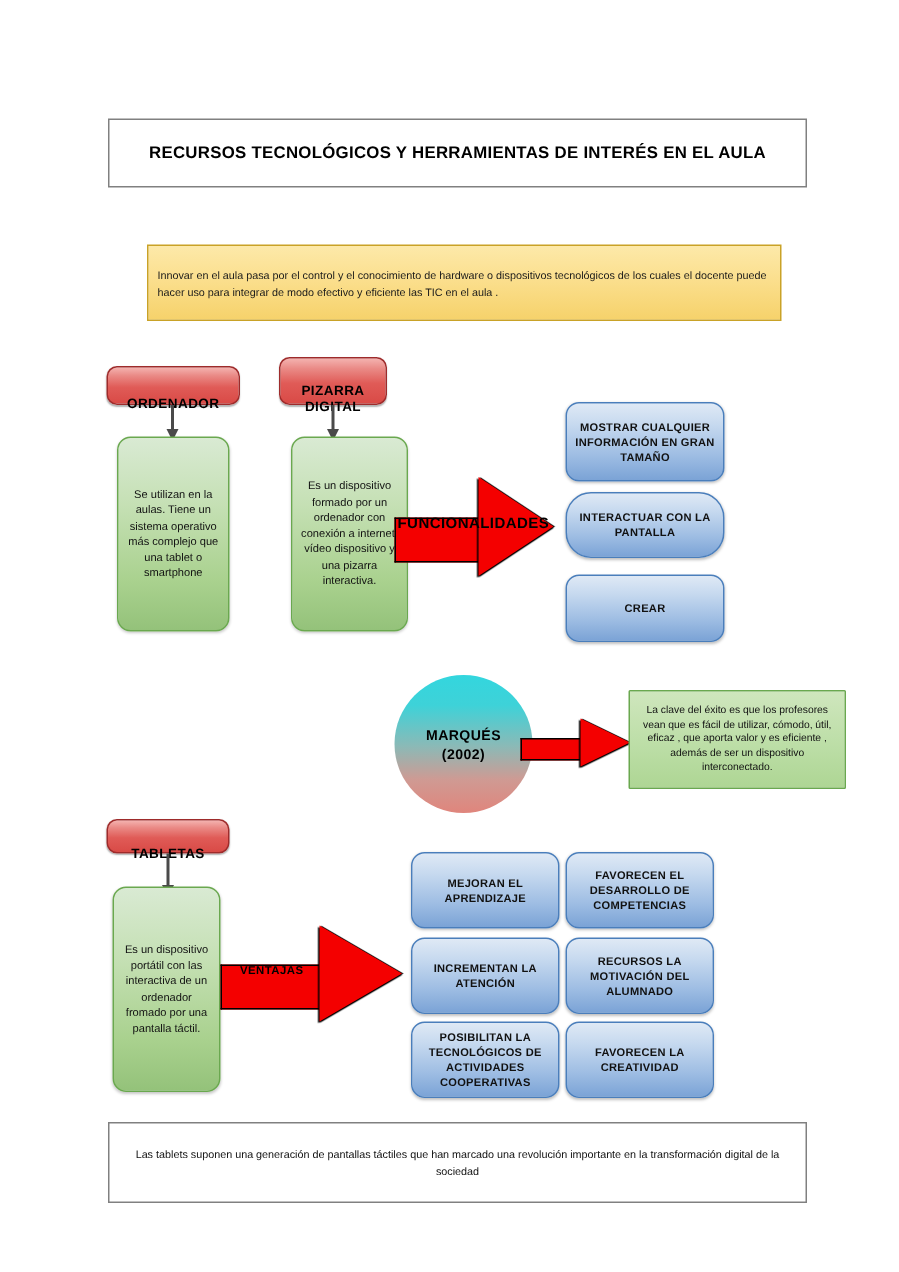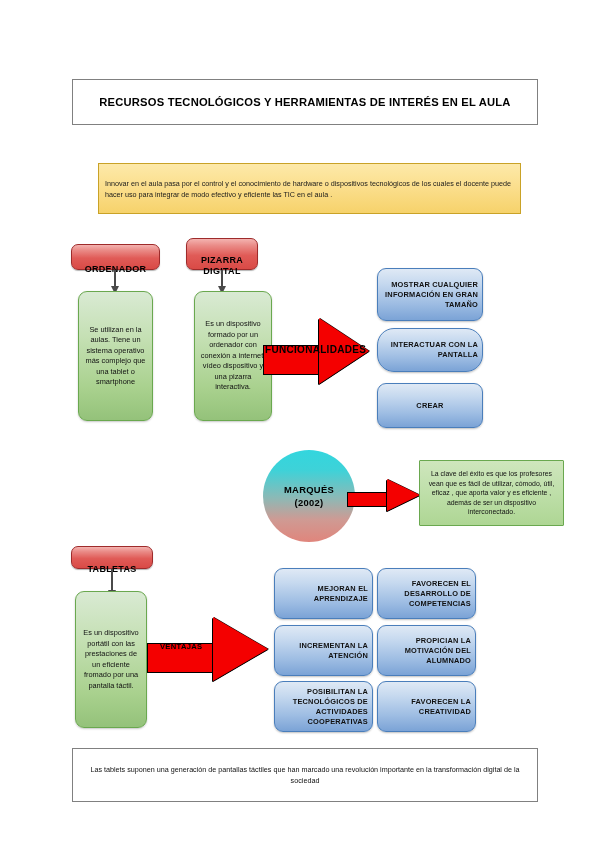--- a/index.html
+++ b/index.html
@@ -176,21 +176,20 @@
     display: flex; align-items: center; justify-content: center;
     text-align: center;
     padding: 3px 4px;
   }
   .bluebox .txt {
     font-size: 7.4px;
     line-height: 10px;
     font-weight: bold;
     color: #111111;
     letter-spacing: 0.2px;
-    text-align: right;
   }
 
   
   #blue-f-0 { left: 377px; top: 268px; width: 106px; height: 53px; }
   #blue-f-1 { left: 377px; top: 328px; width: 106px; height: 44px; border-radius: 17px; }
   #blue-f-2 { left: 377px; top: 383px; width: 106px; height: 45px; }
 
   
   #blue-v-0 { left: 274px; top: 568px; width: 99px; height: 51px; }
   #blue-v-1 { left: 377px; top: 568px; width: 99px; height: 51px; }
@@ -290,40 +289,40 @@
 </div>
 <div class="abs" id="green-marques">
   <div class="txt">La clave del éxito es que los profesores vean que es fácil de utilizar, cómodo, útil, eficaz , que aporta valor y es eficiente , además de ser un dispositivo interconectado.</div>
 </div>
 
 <div class="abs chip" id="chip-tabletas">
   <div class="txt">TABLETAS</div>
 </div>
 <div class="abs vconn" id="conn-tabletas"></div>
 <div class="abs greenbox" id="green-tabletas">
-  <div class="txt">Es un dispositivo portátil con las prestaciones de un eficiente fromado por una pantalla táctil.</div>
+  <div class="txt">Es un dispositivo portátil con las interactiva de un ordenador fromado por una pantalla táctil.</div>
 </div>
 
 <div class="block-arrow" id="arrow-ventajas">
   <div class="shaft"></div>
   <div class="head"></div>
   <div class="label">VENTAJAS</div>
 </div>
 
 <div class="abs bluebox" id="blue-v-0">
   <div class="txt">MEJORAN EL APRENDIZAJE</div>
 </div>
 <div class="abs bluebox" id="blue-v-1">
   <div class="txt">FAVORECEN EL DESARROLLO DE COMPETENCIAS</div>
 </div>
 <div class="abs bluebox" id="blue-v-2">
   <div class="txt">INCREMENTAN LA ATENCIÓN</div>
 </div>
 <div class="abs bluebox" id="blue-v-3">
-  <div class="txt">PROPICIAN LA MOTIVACIÓN DEL ALUMNADO</div>
+  <div class="txt">RECURSOS LA MOTIVACIÓN DEL ALUMNADO</div>
 </div>
 <div class="abs bluebox" id="blue-v-4">
   <div class="txt">POSIBILITAN LA TECNOLÓGICOS DE ACTIVIDADES COOPERATIVAS</div>
 </div>
 <div class="abs bluebox" id="blue-v-5">
   <div class="txt">FAVORECEN LA CREATIVIDAD</div>
 </div>
 
 <div class="abs" id="bottom-banner">
   <div class="txt">Las tablets suponen una generación de pantallas táctiles que han marcado una revolución importante en la transformación digital de la sociedad</div>

